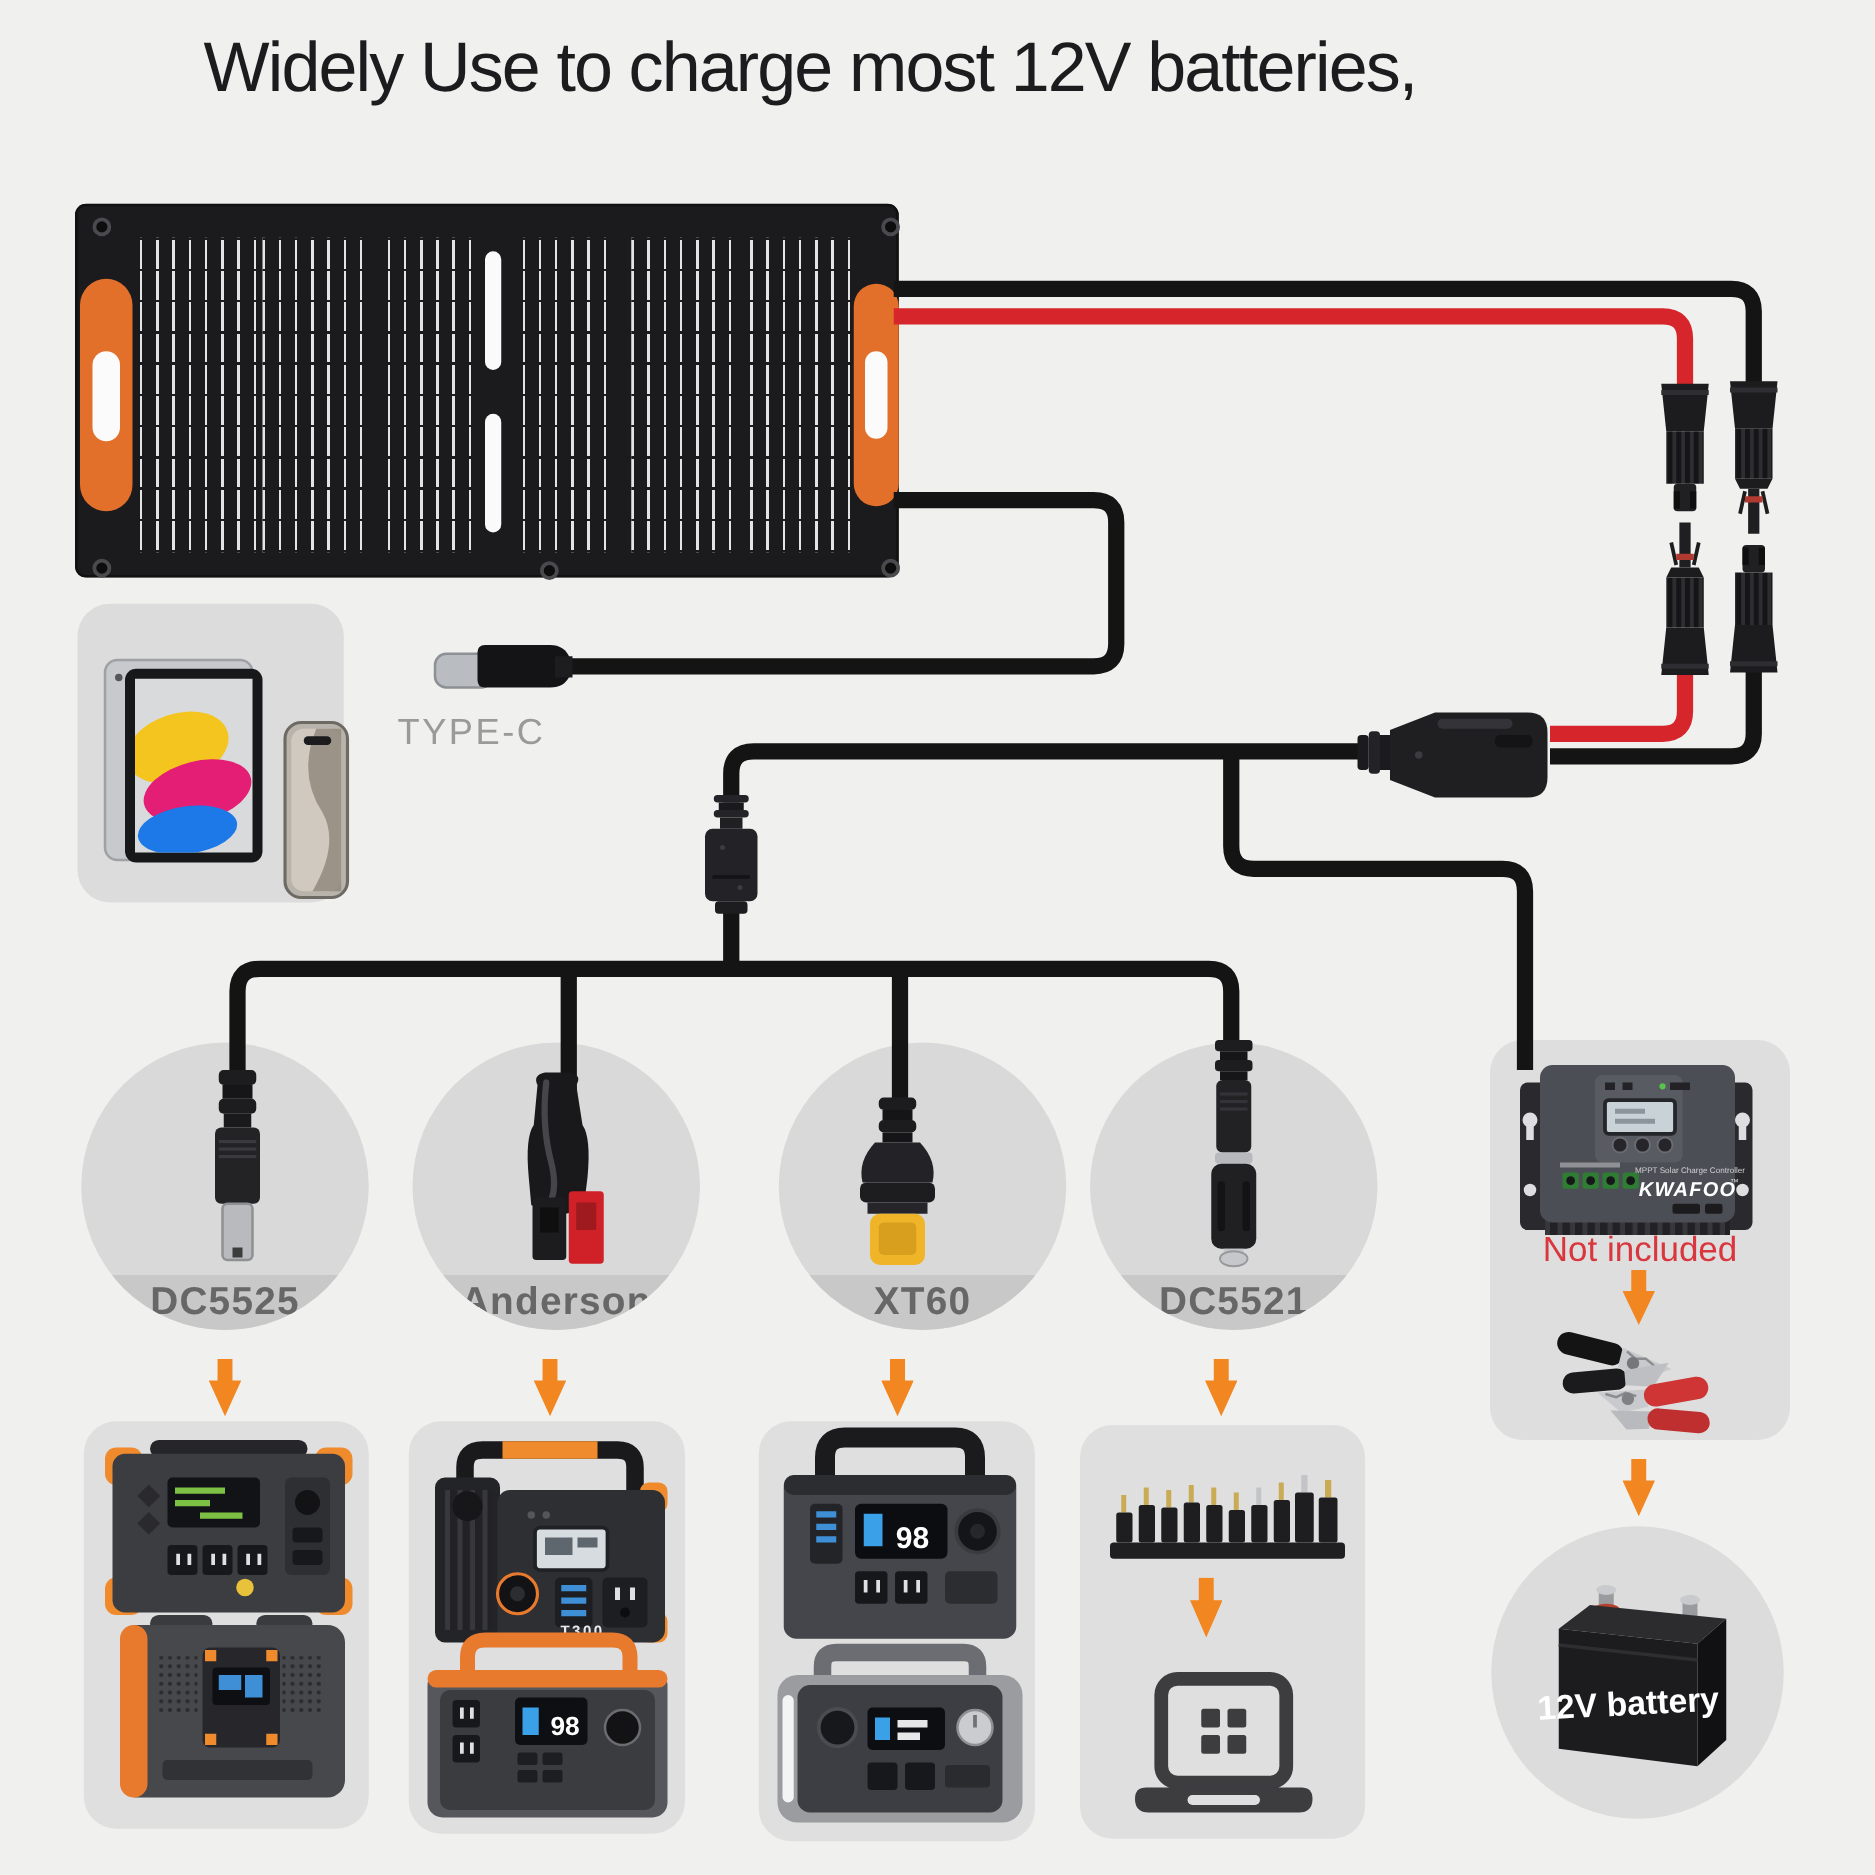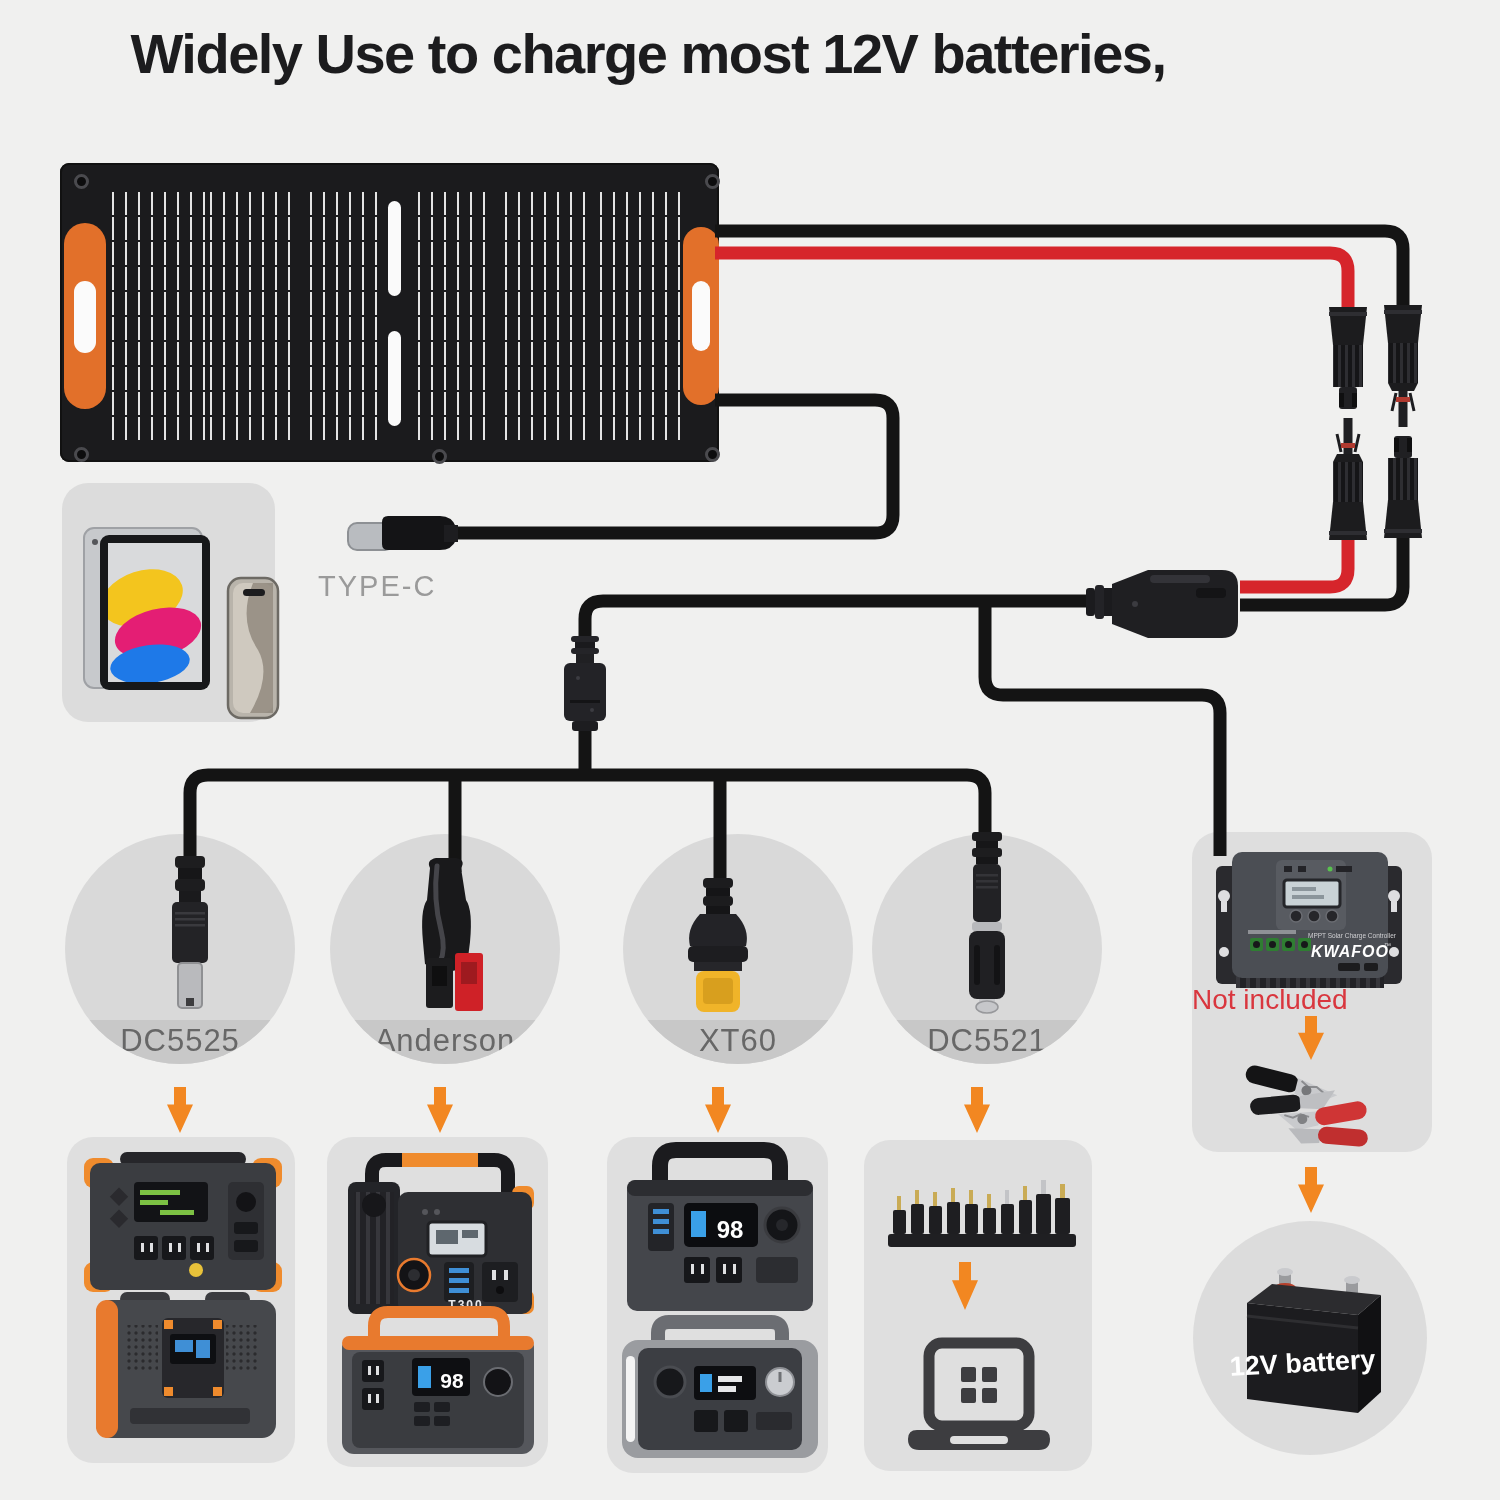--- a/index.html
+++ b/index.html
@@ -1,28 +1,28 @@
 <!DOCTYPE html>
 <html><head>
 <meta charset="utf-8">
 <style>
   html,body{margin:0;padding:0;}
   body{width:1500px;height:1500px;position:relative;background:#f0f0ef;overflow:hidden;
        font-family:"Liberation Sans",sans-serif;}
   .abs{position:absolute;}
-  #title{top:24px;left:0;width:1296px;text-align:center;font-weight:bold;color:#1c1c1e;
+  #title{top:24px;left:0;width:1296px;text-align:center;font-weight:normal;color:#1c1c1e;
          font-size:56px;line-height:59px;letter-spacing:-1.5px;z-index:6;}
   .card{background:#dfdfdf;border-radius:26px;z-index:1;}
-  .circle{width:230px;height:230px;border-radius:50%;background:#d9d9d9;overflow:hidden;z-index:1;}
+  .circle{width:230px;height:230px;border-radius:50%;background:#d9d9d9;overflow:hidden;z-index:1;font-weight:bold;}
   .band{position:absolute;bottom:0;left:0;width:100%;height:44px;background:#c8c8c8;
         display:flex;align-items:flex-start;justify-content:center;}
   .clabel{font-size:31px;color:#676767;letter-spacing:1px;margin-top:3px;}
   .arrow{background:#f28721;clip-path:polygon(27% 0,73% 0,73% 38%,100% 38%,50% 100%,0% 38%,27% 38%);z-index:4;}
   #typec-label{left:318px;top:570px;width:170px;font-size:29px;color:#9a9a9a;letter-spacing:2px;z-index:6;}
-  #not-included{left:1192px;top:984px;width:240px;text-align:left;font-size:28px;color:#d9363e;z-index:6;}
+  #not-included{left:1192px;top:984px;width:240px;text-align:center;font-size:28px;color:#d9363e;z-index:6;}
   
   #panel{left:60px;top:163px;width:659px;height:299px;background:#1b1b1d;border-radius:9px;
          box-shadow:0 0 0 2px #111 inset;z-index:2;}
   .cells{position:absolute;top:27px;height:252px;
      background-image:repeating-linear-gradient(to bottom,#1b1b1d 0 2px,rgba(0,0,0,0) 2px 25px),
                       repeating-linear-gradient(to right,#e4e4e4 0 2px,rgba(0,0,0,0) 2px 13px);}
   .slot{position:absolute;left:328px;width:13px;height:95px;background:#fafafa;border-radius:7px;}
   .screw{position:absolute;width:9px;height:9px;border-radius:50%;background:#0d0d0e;border:3px solid #4a4a4e;}
   .handle{position:absolute;background:#e2702a;}
   .grip{position:absolute;background:#fbfbfb;border-radius:11px;}

